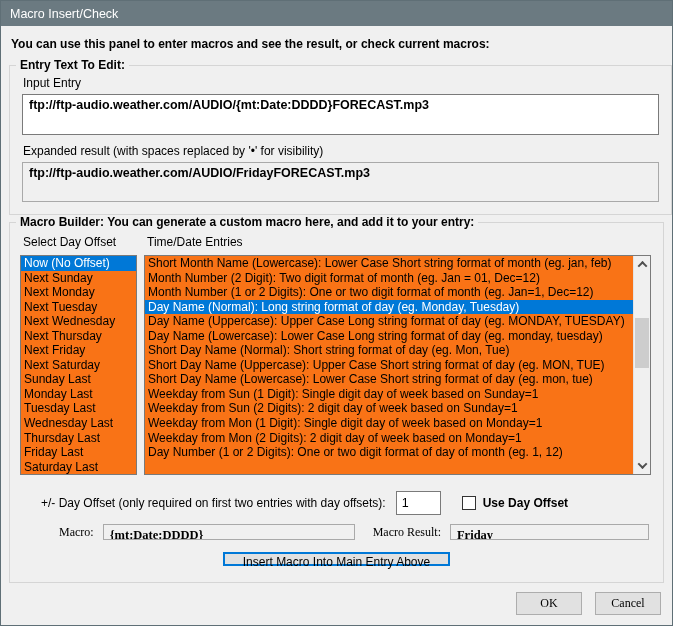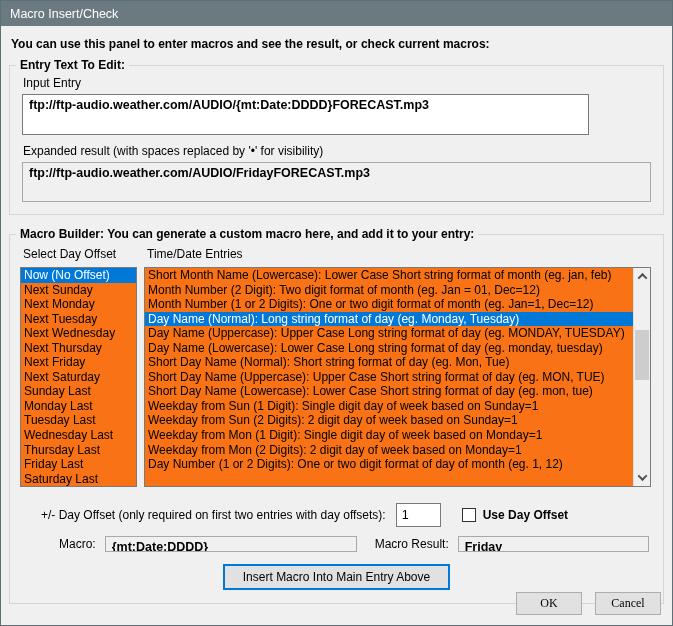--- a/index.html
+++ b/index.html
@@ -26,37 +26,37 @@
   fieldset {
     border: 1px solid #d5d5d5;
     margin: 0 8px; padding: 0;
   }
   legend { font-weight: bold; margin-left: 6px; padding: 0 4px; }
 
   .inner-label { margin: 4px 12px 4px 13px; font-weight: normal; }
 
   .main-input {
     display: block; margin: 2px 12px 0 12px;
-    width: 567px; height: 41px;
+    width: 637px; height: 41px;
     border: 1px solid #7a7a7a; background: #fff;
     font-family: "Liberation Sans", sans-serif;
     font-size: 12.5px; font-weight: bold;
     padding: 3px 6px; resize: none; outline: none;
   }
   .expanded-label { margin: 9px 12px 4px 13px; }
   .readonly-box {
     margin: 2px 12px 12px 12px;
     height: 40px;
     background: #f0f0f0;
     border: 1px solid #a9a9a9;
     font-weight: bold; font-size: 12.5px;
     padding: 3px 6px;
   }
 
-  .builder { margin-top: 12px; position: relative; padding-bottom: 13px; }
+  .builder { position: relative; padding-bottom: 13px; }
   .lists-row { display: flex; margin: 4px 12px 0 10px; align-items: center; }
   .col-left { width: 117px; flex: none; }
   .col-right { flex: 1; margin-left: 7px; min-width: 0; }
   .list-label { margin: 2px 0 6px 3px; }
   .listbox {
     border: 1px solid #7a7a7a; background: #f97316;
     height: 220px; overflow: hidden;
   }
   .listbox.with-scroll { position: relative; padding-right: 17px; }
   .list-item {
@@ -100,35 +100,35 @@
   }
   .checkbox {
     width: 14px; height: 14px;
     background: #fff; border: 1px solid #333;
     margin-left: 21px; flex: none;
   }
   .checkbox-label { font-weight: bold; margin-left: 7px; }
 
   .macro-row {
     display: flex; align-items: center;
-    margin-top: 9px; padding: 0 14px 0 49px;
+    margin-top: 9px; padding: 0 14px 0 49px; font-family: Liberation Serif, serif;
   }
   .field-inline {
     background: #f0f0f0; border: 1px solid #a9a9a9;
     font-weight: bold; font-size: 12.5px;
     height: 16px; padding: 3px 6px;
     white-space: nowrap; overflow: hidden;
   }
   .macro-field { width: 252px; margin-left: 9px; flex: none; }
   .macro-result-label { margin-left: 18px; flex: none; }
   .result-field { flex: 1; margin-left: 9px; }
 
   .insert-row { text-align: center; margin-top: 12px; }
   .insert-btn {
-    width: 227px; height: 26px;
+    width: 227px; height: 14px;
     background: #e1e1e1;
     border: 2px solid #0078d7;
     font-family: "Liberation Sans", sans-serif;
     font-size: 12px; color: #000;
   }
   .footer {
     position: absolute; bottom: 10px; right: 11px;
     display: flex; gap: 13px;
   }
   .btn {

